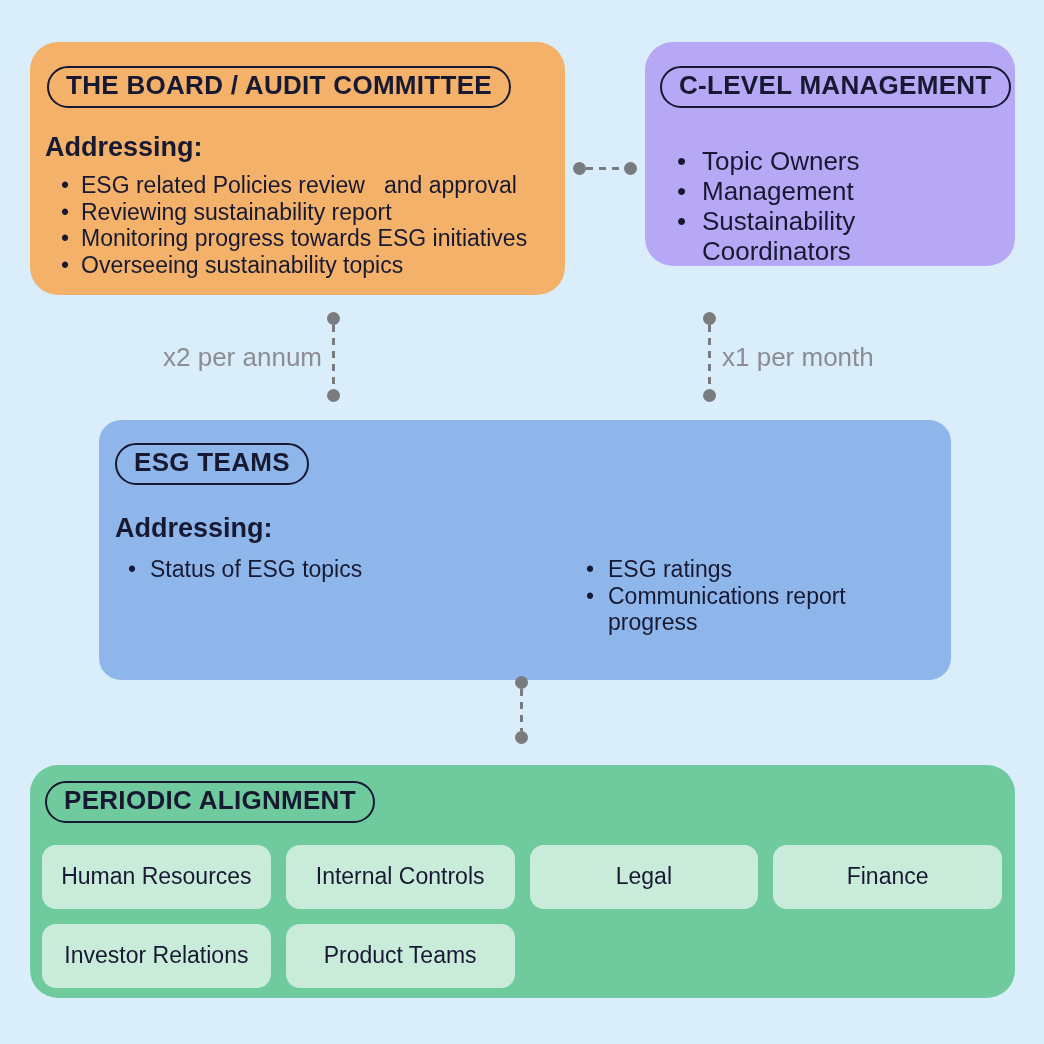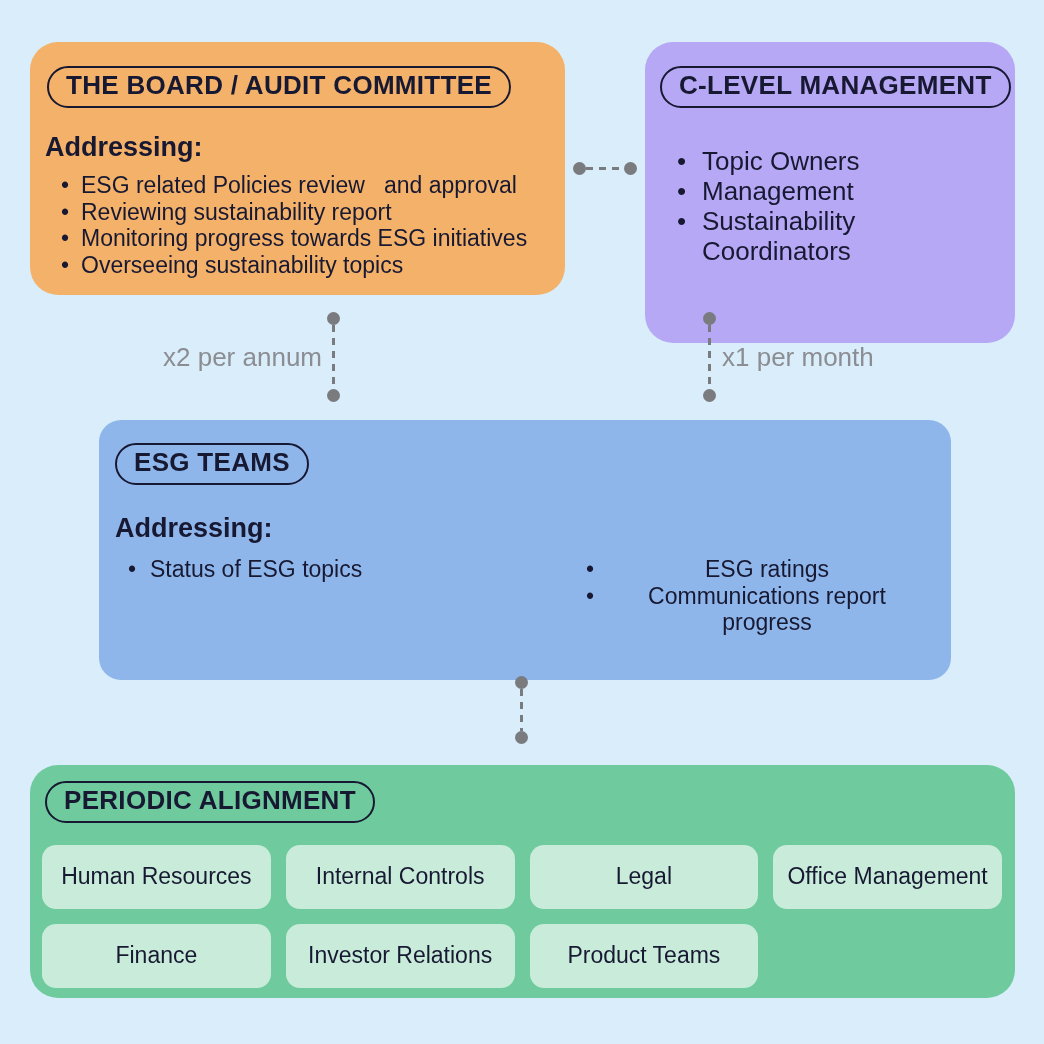--- a/index.html
+++ b/index.html
@@ -31,31 +31,31 @@
   li::before{content:"\2022";position:absolute;left:0;}
 
   
   #board-box{left:30px;top:42px;width:535px;height:253px;background:var(--board-box);padding:24px 16px 0 15px;}
   #board-box .pill{margin-left:2px;text-align:center;}
   #board-box .subheading{margin:24px 0 0 0;}
   #board-box ul{margin:9px 0 0 16px;}
   #board-box li{padding-left:20px;}
 
   
-  #clevel-box{left:645px;top:42px;width:370px;height:301px;background:var(--clevel-box);padding:24px 16px 0 13px;}
+  #clevel-box{left:645px;top:42px;width:370px;height:224px;background:var(--clevel-box);padding:24px 16px 0 13px;}
   #clevel-box .pill{margin-left:2px;}
   #clevel-box ul{margin:38px 0 0 19px;}
   #clevel-box li{font-size:26px;line-height:1.16;padding-left:25px;}
 
   
   #esg-box{left:99px;top:420px;width:852px;height:260px;background:var(--esg-box);padding:23px 16px 0 16px;border-radius:22px;}
   #esg-box .subheading{margin:28px 0 0 0;}
   #esg-box .cols{display:flex;margin-top:12px;}
   #esg-box .col-left{width:458px;margin-left:13px;}
-  #esg-box .col-right{width:340px;text-align:center;}
+  #esg-box .col-right{width:340px;}
   #esg-box li{padding-left:22px;}
 
   
   #alignment-box{left:30px;top:765px;width:985px;height:233px;background:var(--alignment-box);padding:16px 0 0 0;}
   #alignment-box .pill{margin-left:15px;}
   .chip-grid{
     display:grid;grid-template-columns:repeat(4,1fr);
     gap:15px;margin:22px 13px 0 12px;
   }
   .chip{
@@ -148,20 +148,19 @@
     <span class="dash-line"></span>
     <span class="dot"></span>
   </div>
 
   <div class="card" id="alignment-box">
     <span class="pill">PERIODIC ALIGNMENT</span>
     <div class="chip-grid">
       <div class="chip">Human Resources</div>
       <div class="chip">Internal Controls</div>
       <div class="chip">Legal</div>
-      <div class="chip">Office Management</div>
       <div class="chip">Finance</div>
       <div class="chip">Investor Relations</div>
       <div class="chip">Product Teams</div>
     </div>
   </div>
 
 </div>
 
 </body></html>

